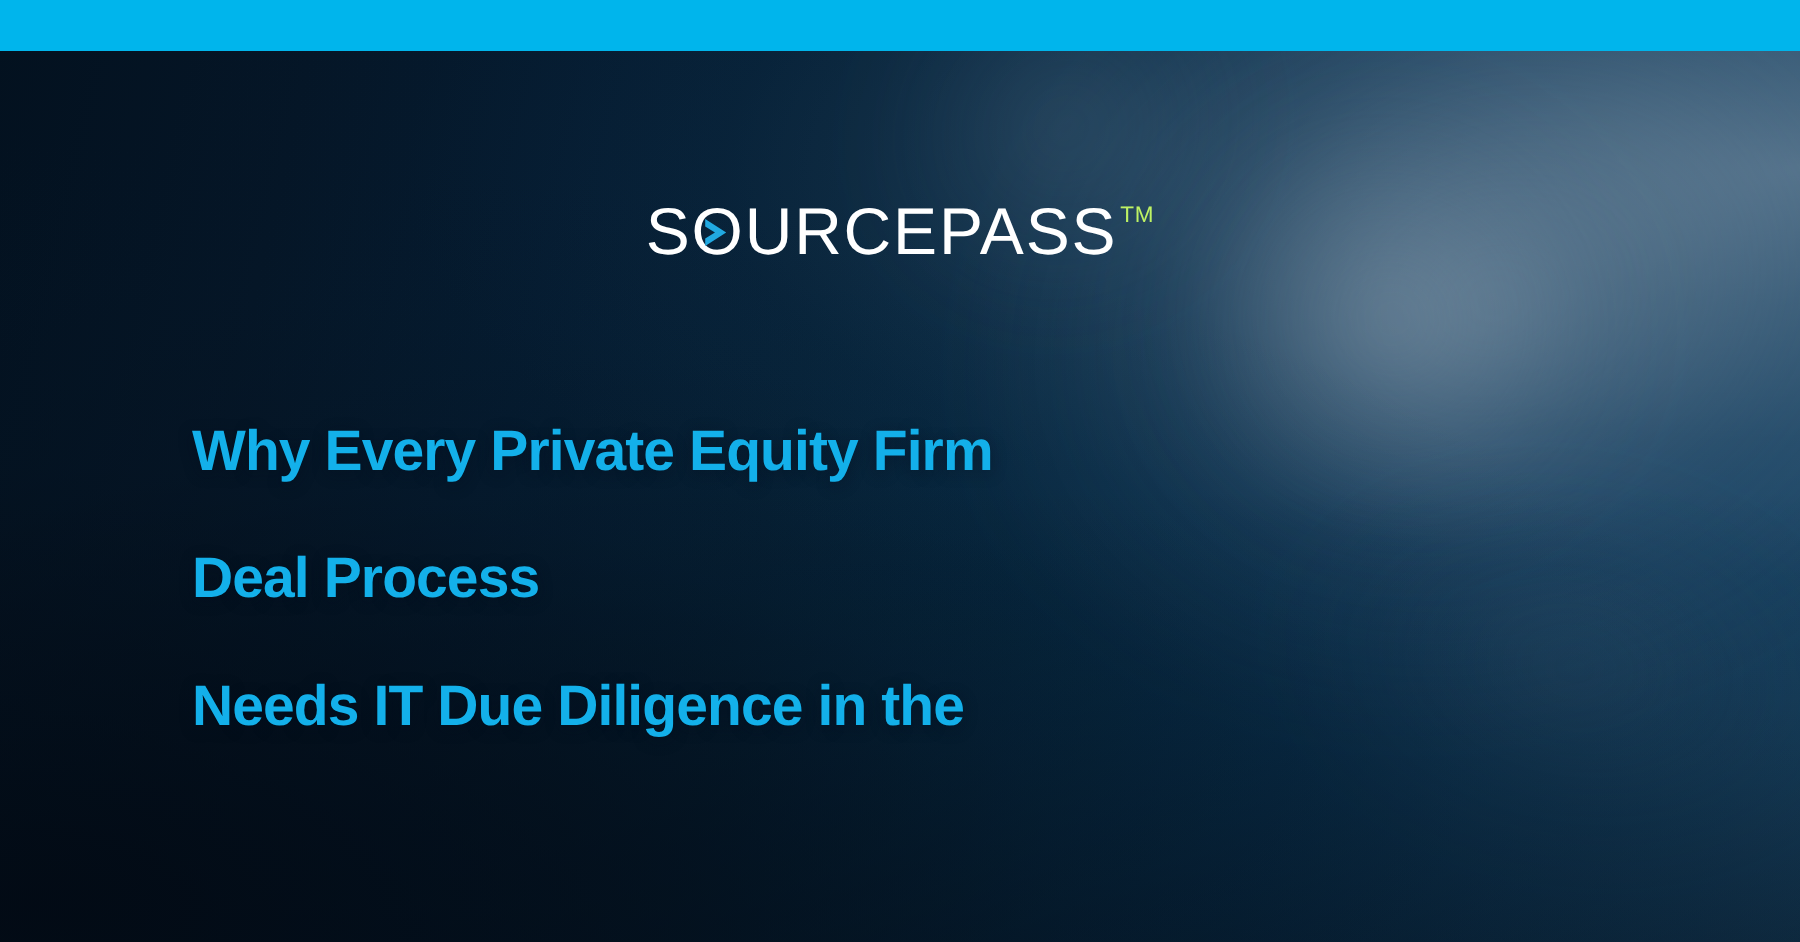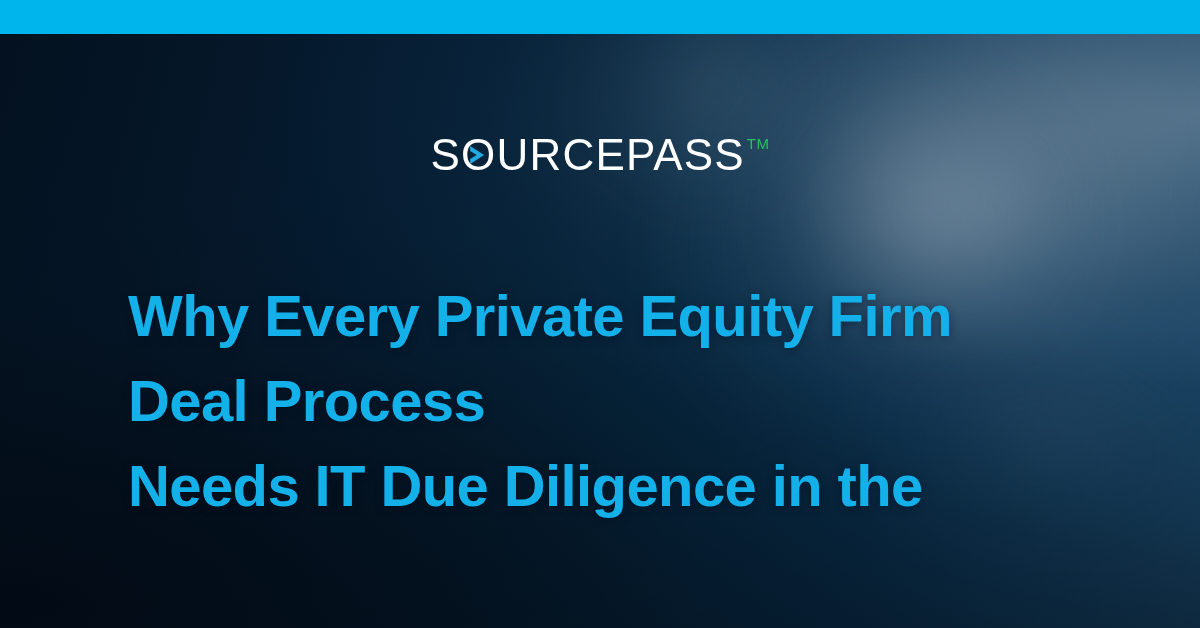--- a/index.html
+++ b/index.html
@@ -165,39 +165,39 @@
     position: absolute;
     left: 50%;
     top: 50%;
     transform: translate(-58%, -50%);
     width: 17px;
     height: 20px;
     pointer-events: none;
   }
   .logo-tm {
     display: inline-block;
-    color: #22c55e;
+    color: #bef264;
     font-family: "Liberation Sans", sans-serif;
     font-size: 15px;
     font-weight: 400;
     letter-spacing: 0.5px;
     line-height: 1;
     margin-top: 3px;
     margin-left: 2px;
   }
 
   
   .headline {
     position: absolute;
     left: 128px;
     top: 234px;
     width: 960px;
     color: #13b0ea;
     font-family: "Liberation Sans", sans-serif;
-    font-size: 58px;
+    font-size: 38px;
     font-weight: 700;
     line-height: 85px;
     letter-spacing: -0.6px;
     text-shadow: 0 2px 10px rgba(2,14,28,0.45);
   }
   .headline-line {
     display: block;
     white-space: nowrap;
   }
 </style>

